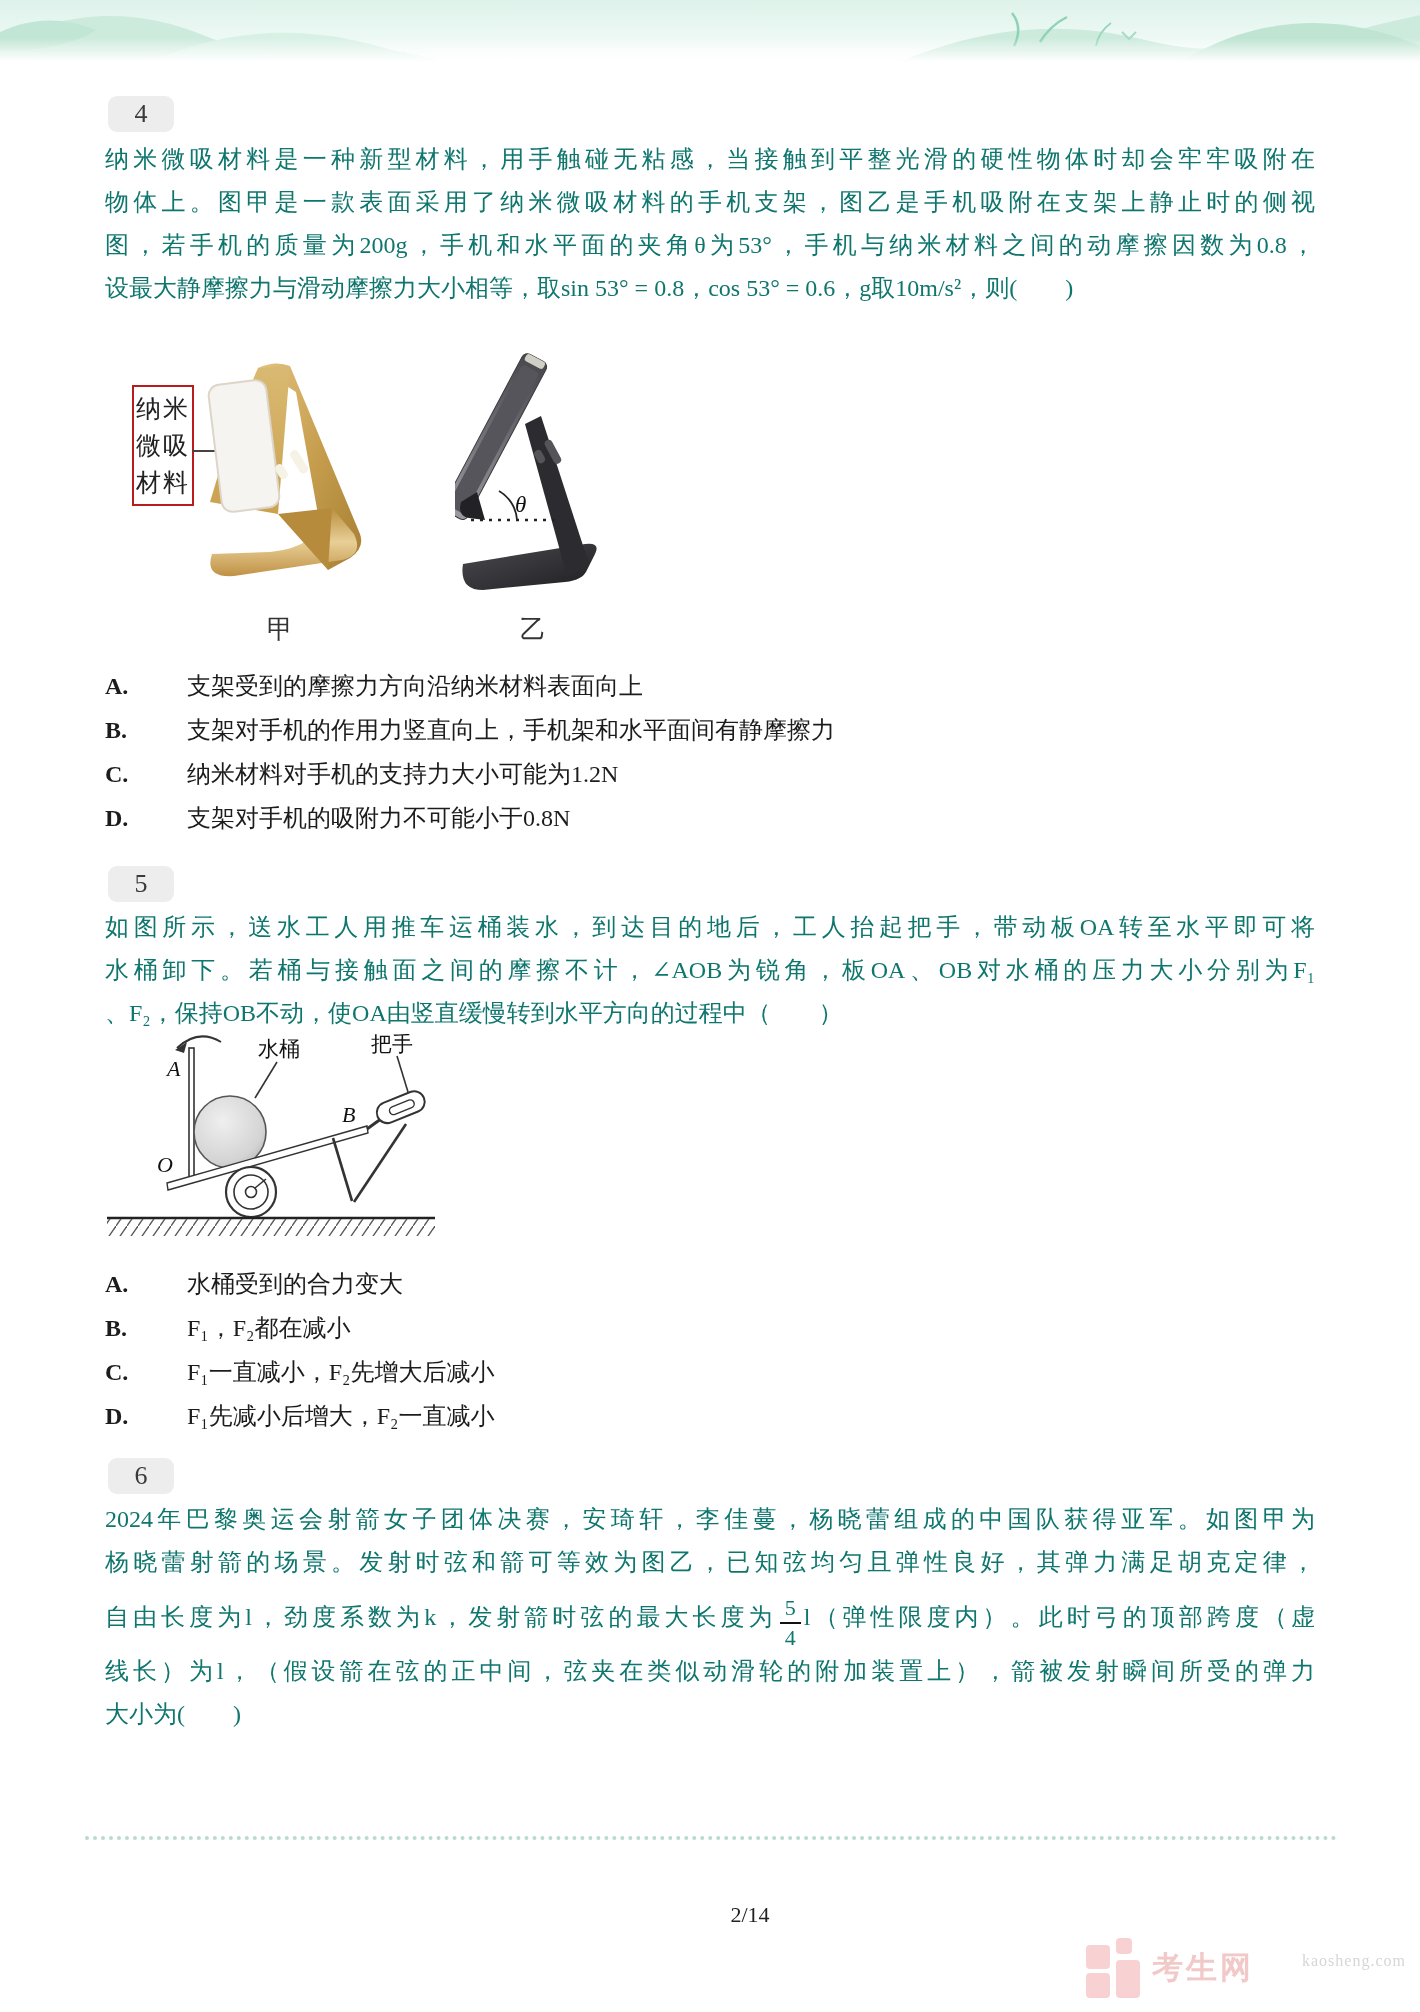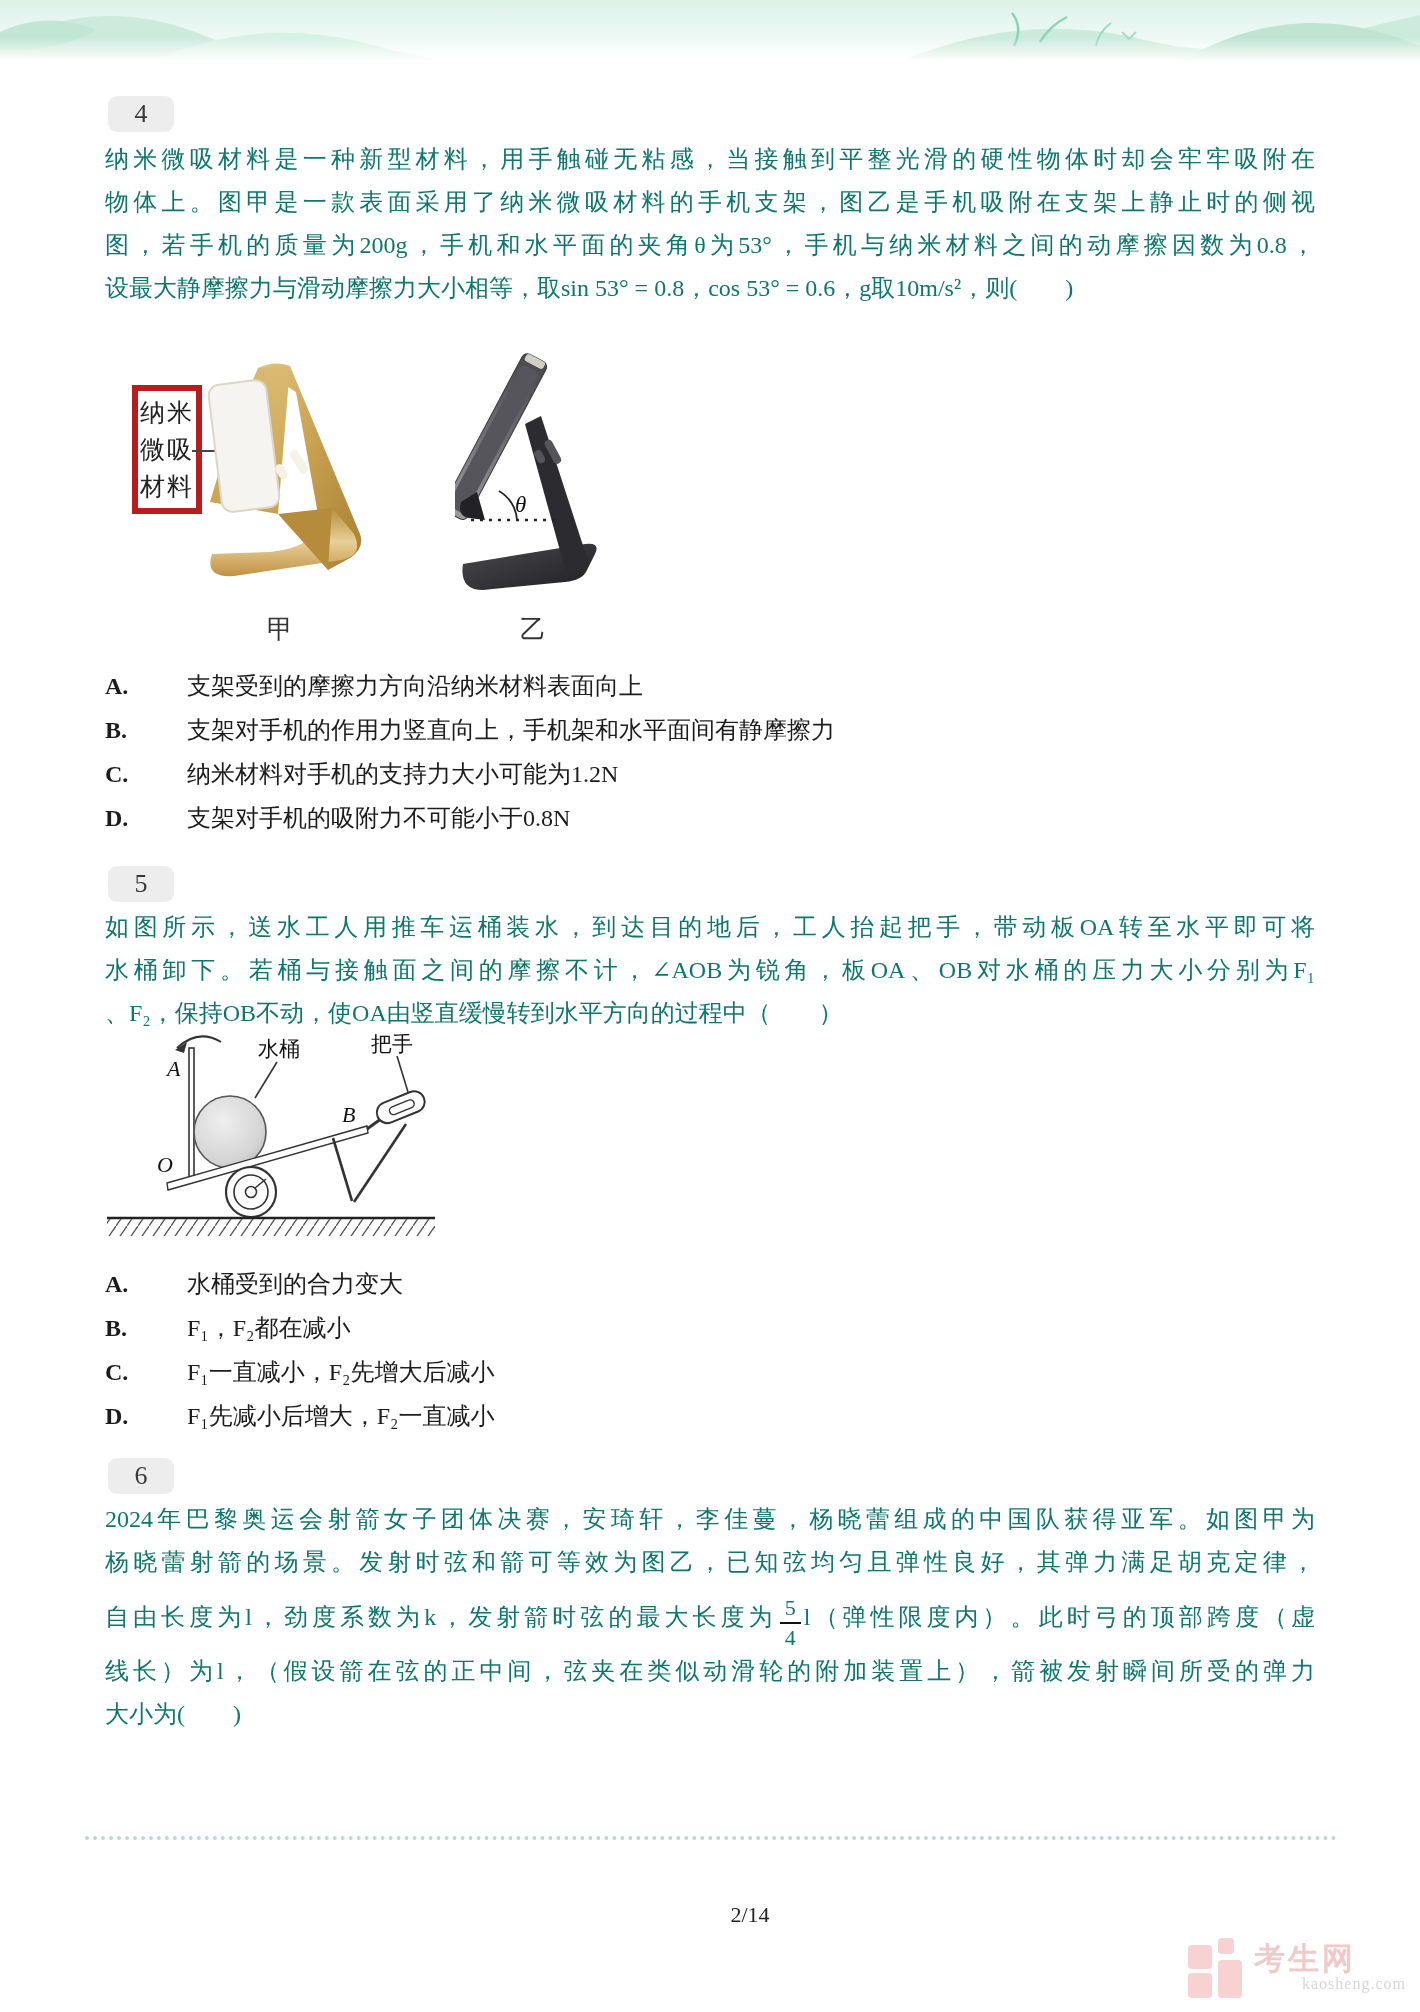--- a/index.html
+++ b/index.html
@@ -19,37 +19,37 @@
   .frac{display:inline-block;vertical-align:-20px;text-align:center;font-size:22px;line-height:1;margin:0 3px;}
   .frac .fn{display:block;padding:0 5px 3px;border-bottom:2px solid #111;}
   .frac .fd{display:block;padding:3px 5px 0;}
   
   .opts{position:absolute;left:105px;width:1210px;}
   .optrow{display:flex;height:44px;line-height:44px;font-size:24px;}
   .okey{font-weight:bold;width:42px;flex:0 0 42px;}
   .otext{flex:1;white-space:nowrap;margin-left:40px;}
   
   .figwrap{position:absolute;left:105px;}
-  .nanobox{position:absolute;left:27px;top:73px;width:58px;height:117px;border:6px solid #b91c1c;
+  .nanobox{position:absolute;left:27px;top:73px;width:58px;height:117px;border:2px solid #b91c1c;
            display:flex;flex-direction:column;justify-content:center;align-items:center;background:#fff;}
   .nanobox span{display:block;font-size:25px;line-height:37px;letter-spacing:2px;color:#222;}
   .leaderline{position:absolute;left:87px;top:138px;width:38px;height:2px;background:#444;}
   .figcap{position:absolute;width:60px;text-align:center;font-size:26px;color:#333;}
   
   .dotline{position:absolute;left:85px;top:1836px;width:1252px;height:0;border-top:4px dotted #b9dacd;}
   .pagenum{position:absolute;left:0;top:1902px;width:1420px;text-align:center;font-size:22px;color:#222;padding-left:40px;}
   
   .logo{position:absolute;right:14px;top:1938px;display:flex;align-items:center;gap:10px;}
   .logomark{position:relative;width:56px;height:60px;flex:0 0 56px;}
   .logomark i{position:absolute;background:#f8d2d2;border-radius:4px;}
   .lm1{left:0;top:7px;width:24px;height:24px;}
   .lm2{left:0;top:35px;width:24px;height:25px;}
   .lm3{left:30px;top:0;width:16px;height:16px;}
   .lm4{left:30px;top:22px;width:24px;height:38px;}
-  .logotext{display:flex;flex-direction:column;}
+  .logotext{display:flex;flex-direction:row;}
   .logobrand{font-size:31px;line-height:32px;font-weight:bold;color:#f2c9c9;letter-spacing:3px;}
   .logodomain{font-size:16px;line-height:18px;color:#d6d6d6;letter-spacing:1px;margin-left:48px;}
   svg text{font-family:"Liberation Serif","DejaVu Serif",serif;}
 </style>
 </head>
 <body>
 
 <div class="page">
 
   <svg class="banner" viewBox="0 0 1420 62" preserveAspectRatio="none">

